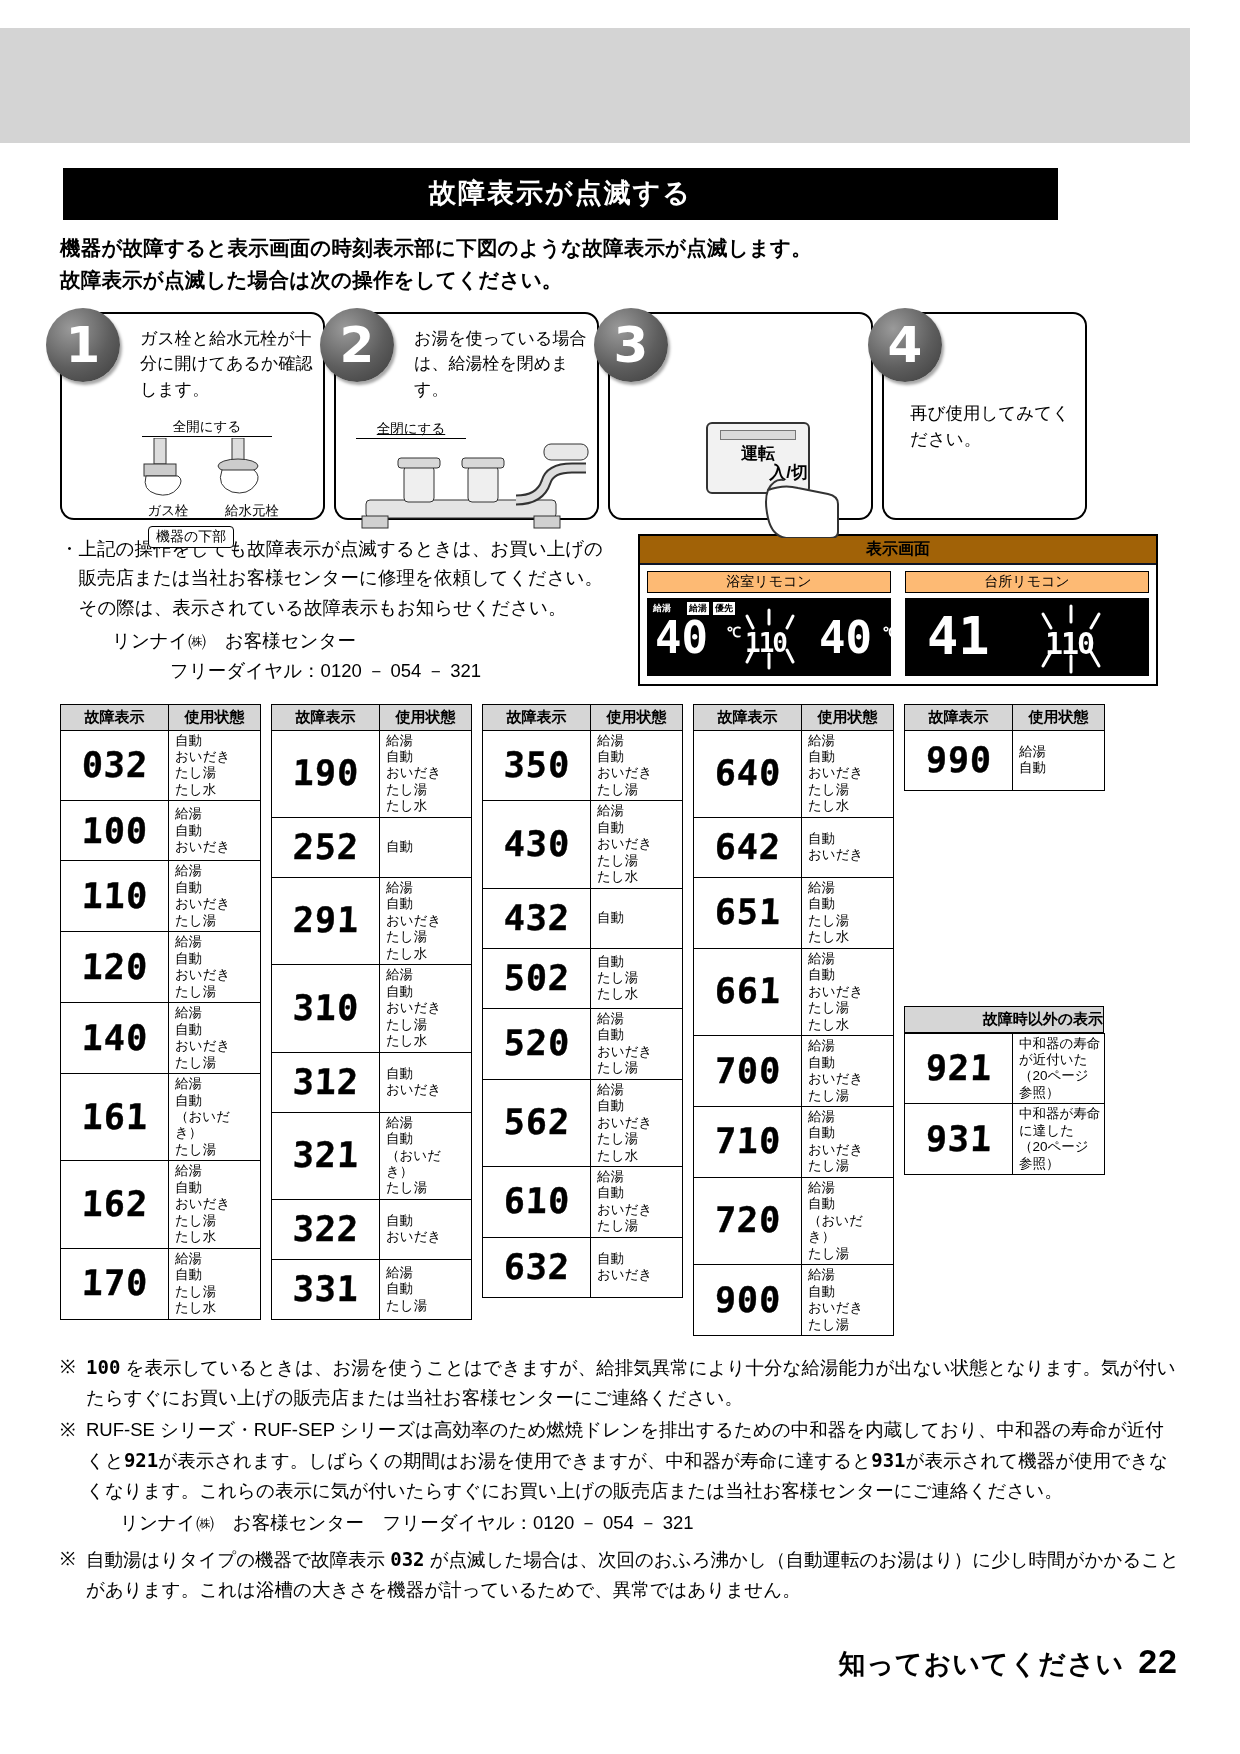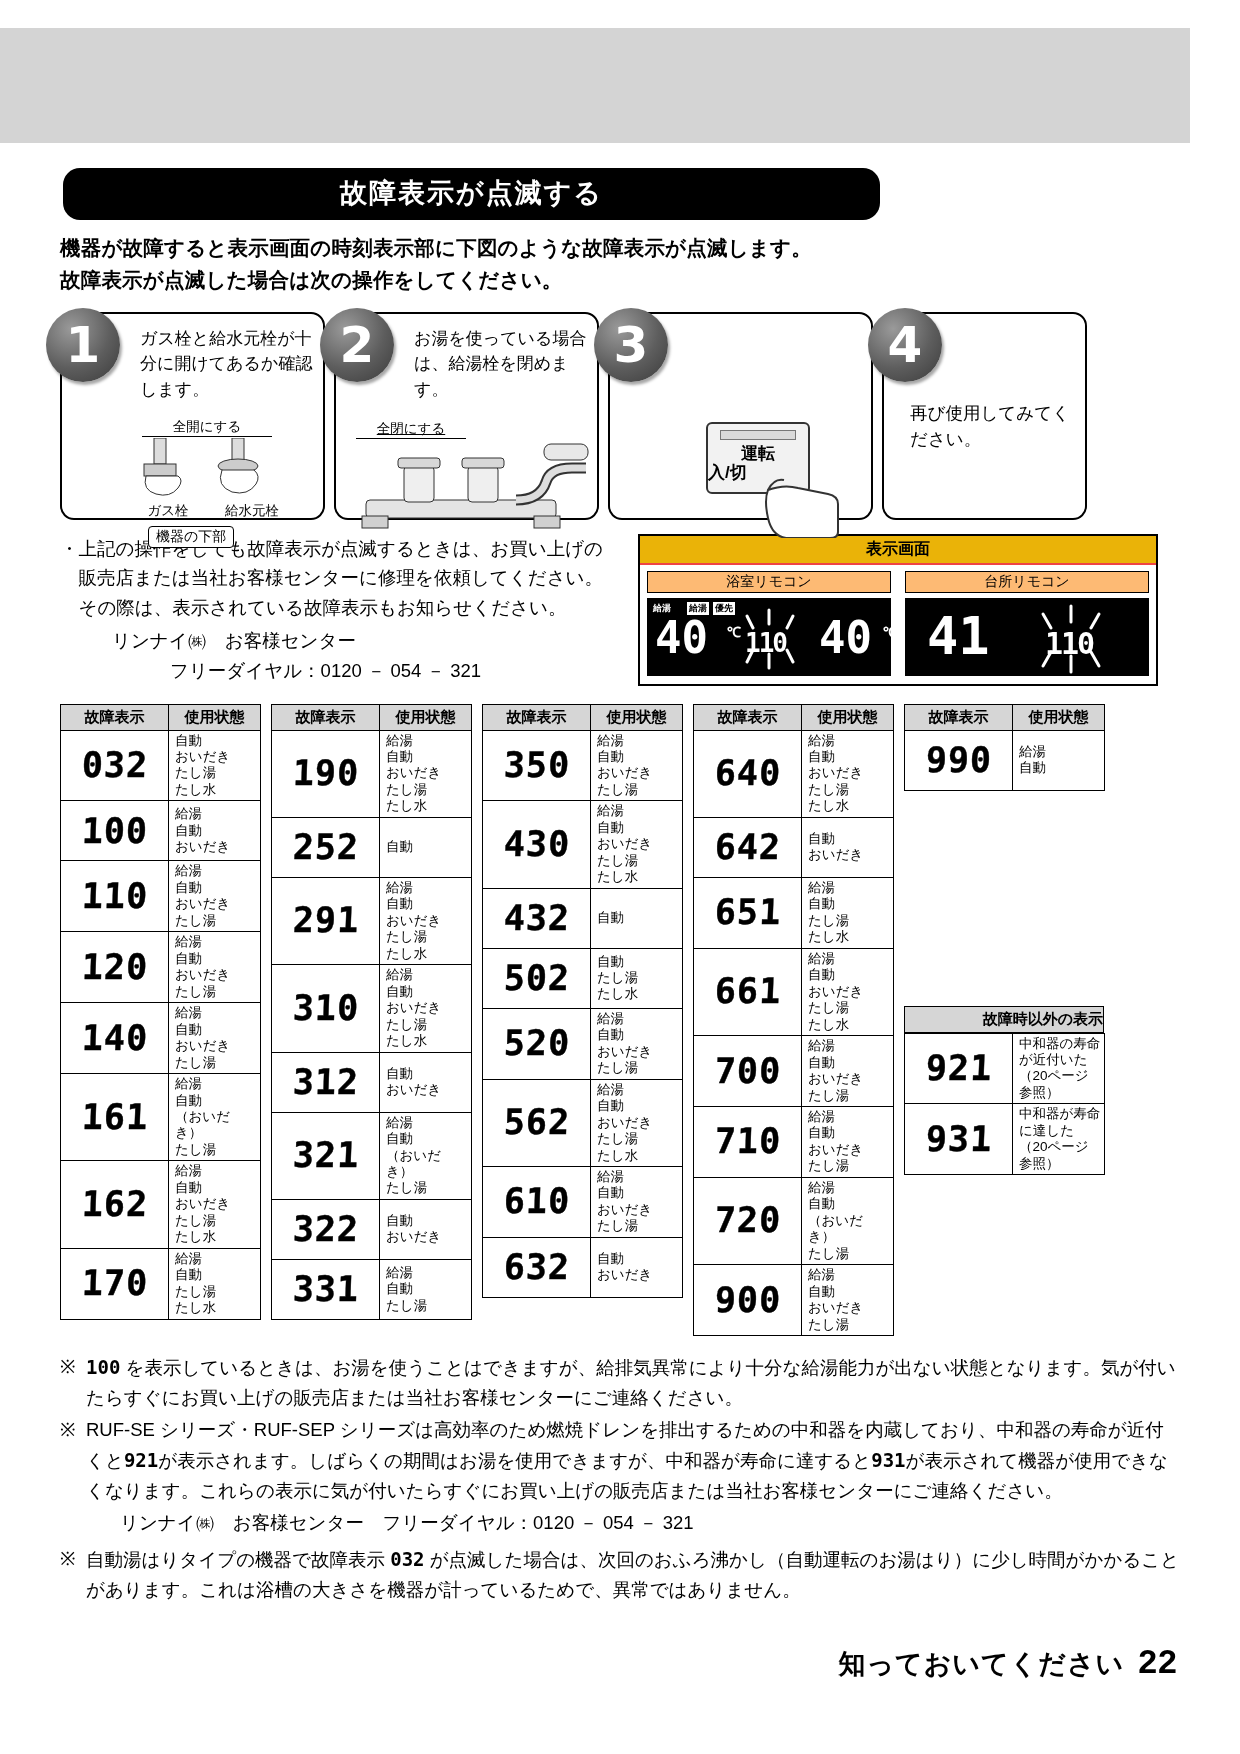--- a/index.html
+++ b/index.html
@@ -16,21 +16,21 @@
     position:absolute; left:0; top:28px; width:1190px; height:115px;
     background:#d4d4d4;
   }
   .page {
     position:absolute; left:60px; top:168px; width:1120px;
   }
   
   .title-bar {
     background:#000; color:#fff; text-align:center;
     font-size:27px; font-weight:bold; letter-spacing:2px;
-    padding:7px 0 9px; width:817px; margin-left:3px;border-radius:17px;
+    padding:7px 0 9px; width:995px; margin-left:3px;
   }
   .lead {
     margin-top:12px; font-size:20.5px; line-height:1.55; font-weight:bold;
     letter-spacing:0.2px;
   }
   
   .steps { display:flex; gap:9px; margin-top:16px; }
   .step {
     position:relative;
     border:2px solid #000; border-radius:14px;
@@ -62,22 +62,22 @@
   .art { position:absolute; }
   
   .mid { display:flex; margin-top:14px; gap:18px; }
   .note-col { width:560px; font-size:18.5px; line-height:1.6; }
   .note-col .bullet { display:flex; }
   .note-col .bullet .dot { width:20px; }
   .center-name { margin-top:4px; padding-left:52px; font-size:18.5px; }
   .center-tel  { padding-left:110px; font-size:18.5px; }
   .display-panel { width:520px; border:2px solid #000; background:#fff; }
   .display-head {
-    background:#eab308; text-align:center; font-size:16px; font-weight:bold;
-    border-bottom:2px solid #ef4444; padding:3px 0;
+    background:#a16207; text-align:center; font-size:16px; font-weight:bold;
+    border-bottom:2px solid #0f172a; padding:3px 0;
   }
   .display-body { display:flex; }
   .remote { width:50%; padding:6px 7px 8px; }
   .remote + .remote { }
   .remote-label {
     border:1.5px solid #000; font-size:14px; text-align:center;
     padding:1px 0; margin-bottom:5px; background:#fdba74;
   }
   .lcd {
     background:#000; height:78px; position:relative; overflow:hidden;
@@ -180,21 +180,21 @@
         <rect x="196" y="6" width="44" height="16" rx="7" fill="#e8e8e8" stroke="#333"></rect>
       </svg>
     </div>
 
     <div class="step step-3">
       <div class="circle">3</div>
 
       <div style="position:absolute; left:96px; top:108px; width:104px; height:72px; background:#f2f2f2; border:2px solid #333; border-radius:6px;">
         <div style="margin:6px auto 0; width:76px; height:10px; background:#dadada; border:1px solid #777;"></div>
         <div style="text-align:center; font-size:17px; font-weight:bold; line-height:1.15; margin-top:4px;">運転</div>
-        <div style="text-align:left; font-size:17px; font-weight:bold; line-height:1.15;">入/切</div>
+        <div style="text-align:right; font-size:17px; font-weight:bold; line-height:1.15;">入/切</div>
       </div>
       <svg class="art" style="left:150px; top:150px;" width="110" height="74" viewBox="0 0 110 74">
         <path d="M8 26 q16 -6 30 -2 l30 6 q10 2 10 10 l0 28 q0 6 -8 6 l-44 0 q-14 -2 -18 -20 q-4 -18 0 -28z" fill="#fff" stroke="#333" stroke-width="2"></path>
         <path d="M8 26 q6 -12 16 -10" fill="none" stroke="#333" stroke-width="2"></path>
       </svg>
     </div>
 
     <div class="step step-4">
       <div class="circle">4</div>
       <div class="step-text">再び使用してみてください。</div>

